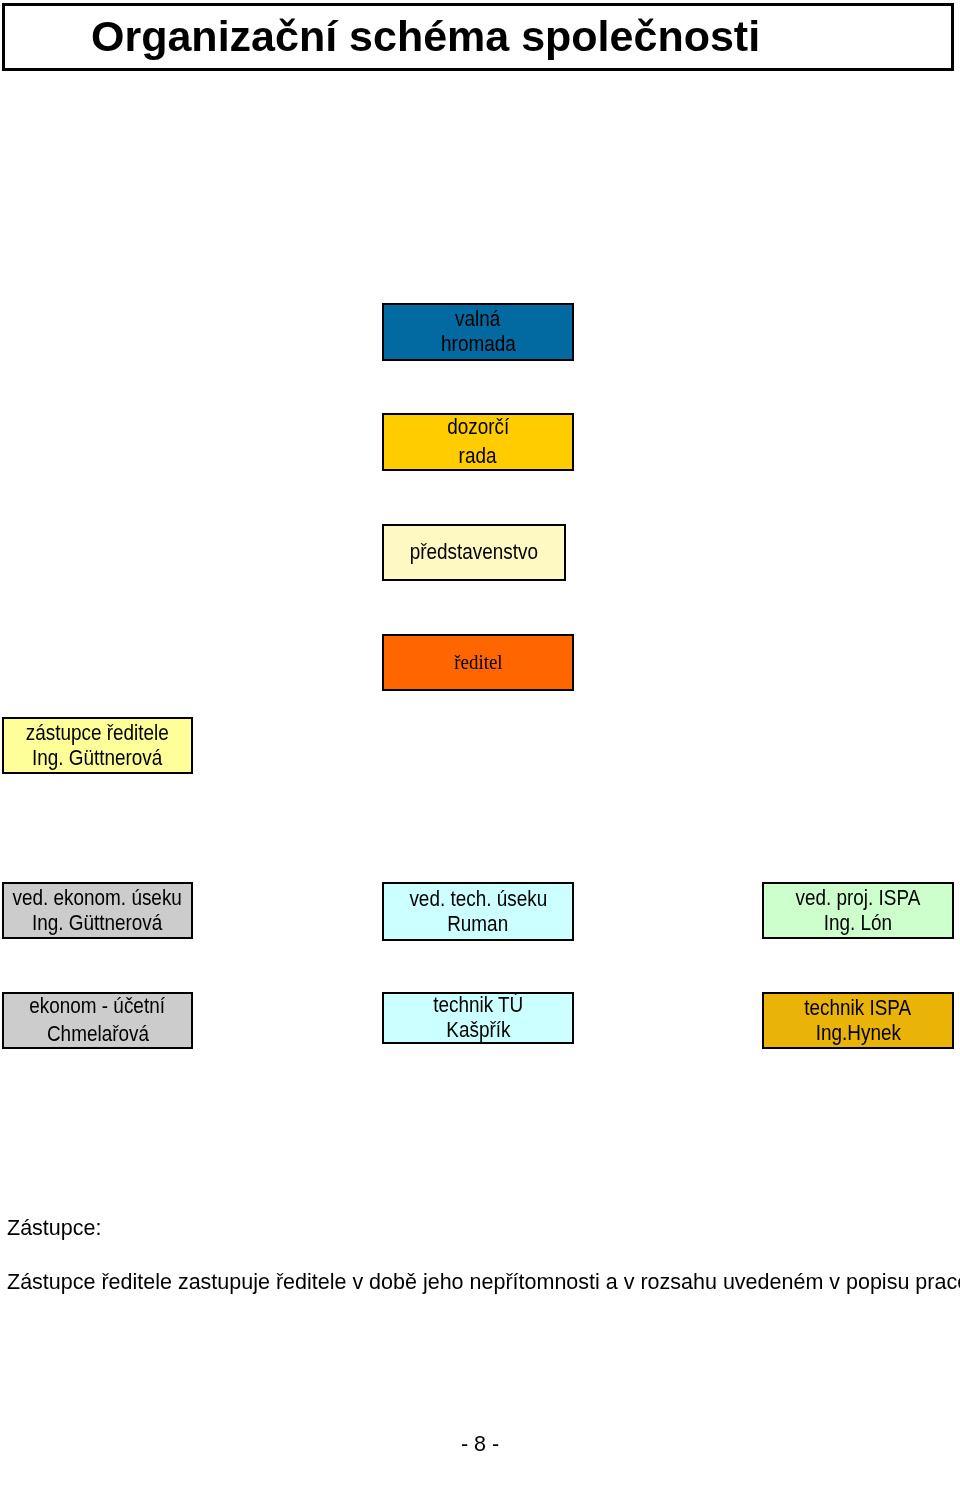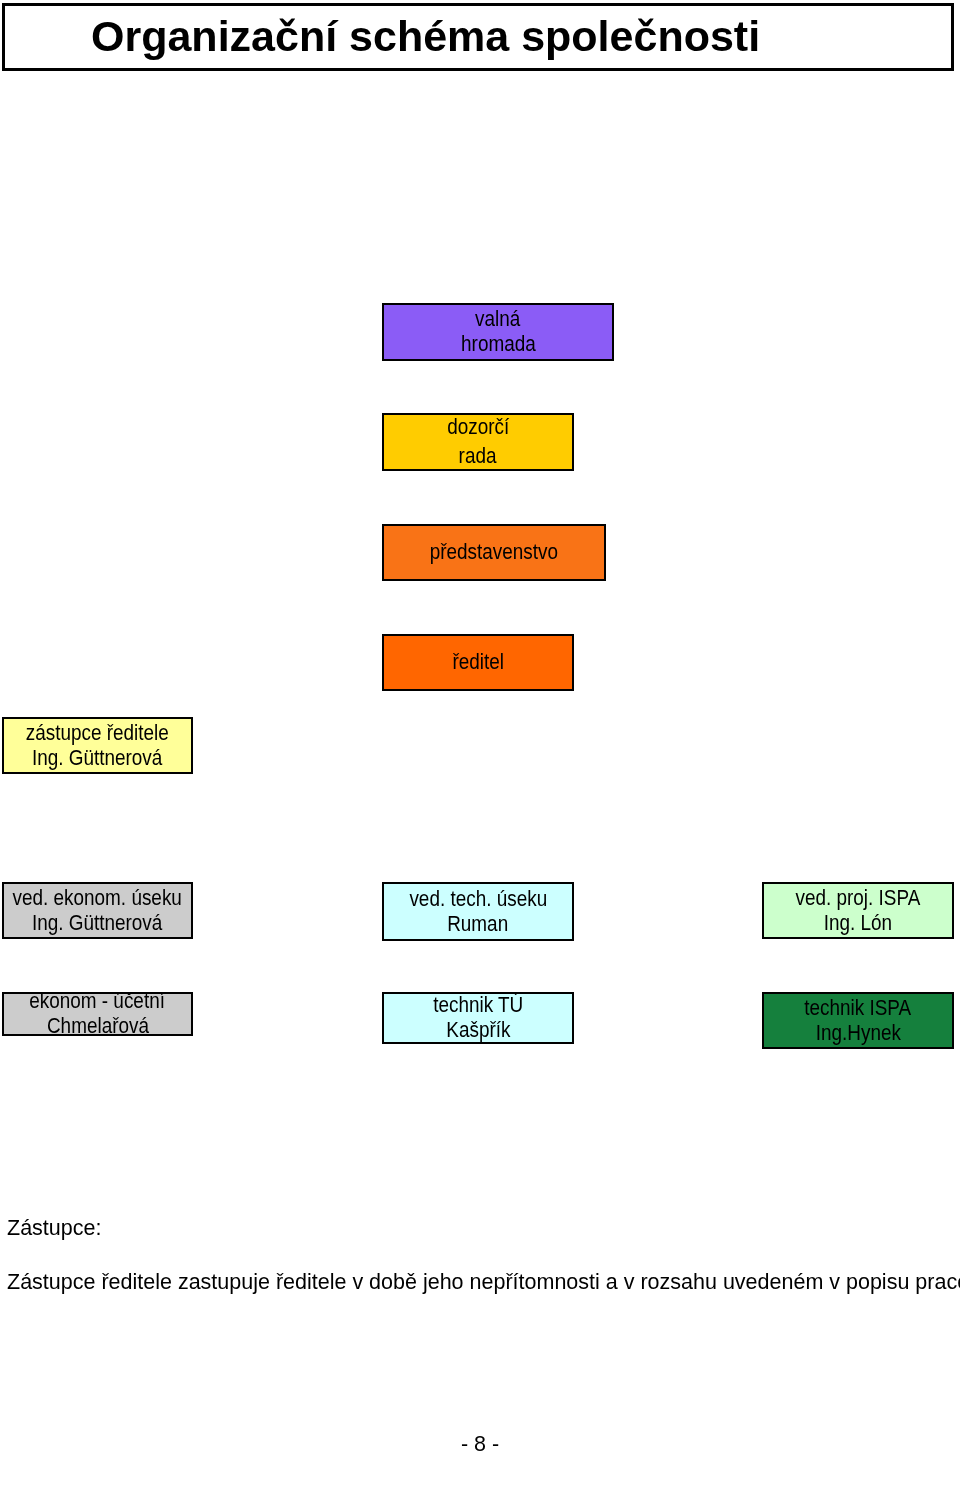--- a/index.html
+++ b/index.html
@@ -29,59 +29,59 @@
 <body>
 
 <div class="page">
   <div class="title-box">
   </div>
   <div class="title-text">Organizační schéma společnosti</div>
 
   <svg class="wires" viewBox="0 0 960 1487"></svg>
 
   <div id="nodes">
-      <div class="node" style="left: 382px; top: 303px; width: 232px; height: 58px; background: #8b5cf6;">
+      <div class="node" style="left: 382px; top: 303px; width: 192px; height: 58px; background: #0369a1;">
         <span class="ln">valná</span>
         <span class="ln">hromada</span>
       </div>
       <div class="node" style="left: 382px; top: 413px; width: 192px; height: 58px; background: rgb(255, 204, 0); justify-content: space-between;">
         <span class="ln">dozorčí</span>
         <span class="ln">rada</span>
       </div>
-      <div class="node" style="left: 382px; top: 524px; width: 224px; height: 57px; background: #f97316;">
+      <div class="node" style="left: 382px; top: 524px; width: 184px; height: 57px; background: #fef9c3;">
         <span class="ln">představenstvo</span>
       </div>
-      <div class="node" style="left: 382px; top: 634px; width: 192px; height: 57px; background: rgb(255, 102, 0);">
+      <div class="node" style="left: 382px; top: 634px; width: 192px; height: 57px; background: rgb(255, 102, 0); font-family: Liberation Serif, serif;">
         <span class="ln">ředitel</span>
       </div>
       <div class="node" style="left: 2px; top: 717px; width: 191px; height: 57px; background: rgb(255, 255, 153);">
         <span class="ln">zástupce ředitele</span>
         <span class="ln">Ing. Güttnerová</span>
       </div>
       <div class="node" style="left: 2px; top: 882px; width: 191px; height: 57px; background: rgb(204, 204, 204);">
         <span class="ln">ved. ekonom. úseku</span>
         <span class="ln">Ing. Güttnerová</span>
       </div>
-      <div class="node" style="left: 2px; top: 992px; width: 191px; height: 44px; background: rgb(204, 204, 204);">
+      <div class="node" style="left: 2px; top: 992px; width: 191px; height: 57px; background: rgb(204, 204, 204); justify-content: space-between;">
         <span class="ln">ekonom - účetní</span>
         <span class="ln">Chmelařová</span>
       </div>
       <div class="node" style="left: 382px; top: 882px; width: 192px; height: 59px; background: rgb(204, 255, 255);">
         <span class="ln">ved. tech. úseku</span>
         <span class="ln">Ruman</span>
       </div>
       <div class="node" style="left: 382px; top: 992px; width: 192px; height: 52px; background: rgb(204, 255, 255);">
         <span class="ln">technik TÚ</span>
         <span class="ln">Kašpřík</span>
       </div>
       <div class="node" style="left: 762px; top: 882px; width: 192px; height: 57px; background: rgb(204, 255, 204);">
         <span class="ln">ved. proj. ISPA</span>
         <span class="ln">Ing. Lón</span>
       </div>
-      <div class="node" style="left: 762px; top: 992px; width: 192px; height: 57px; background: #15803d; justify-content: center;">
+      <div class="node" style="left: 762px; top: 992px; width: 192px; height: 57px; background: #eab308; justify-content: center;">
         <span class="ln">technik ISPA</span>
         <span class="ln">Ing.Hynek</span>
       </div>
     </div>
 
   <div class="note-label">Zástupce:</div>
   <div class="note-text">Zástupce ředitele zastupuje ředitele v době jeho nepřítomnosti a v rozsahu uvedeném v popisu pracovní náplně.</div>
   <div class="page-num">- 8 -</div>
 </div>
 

